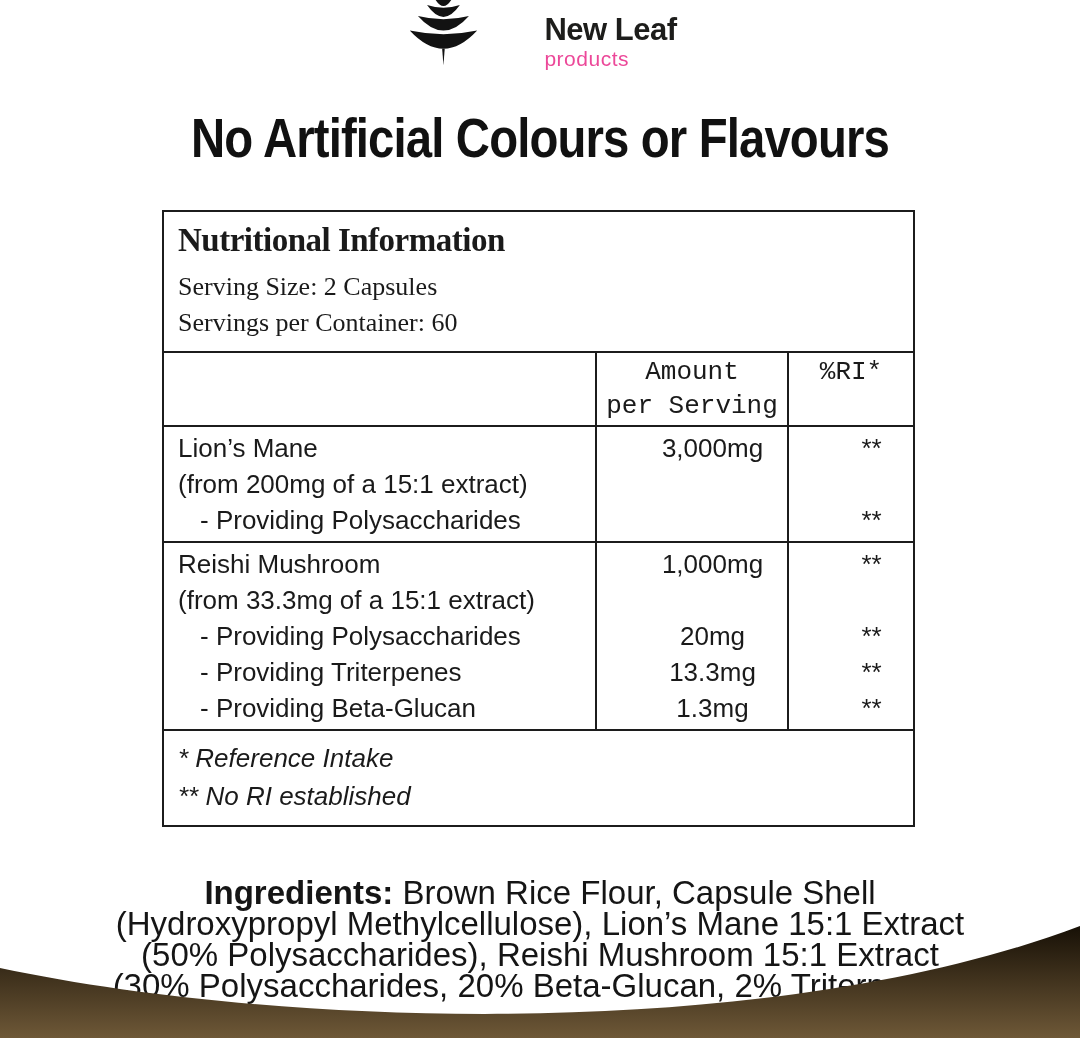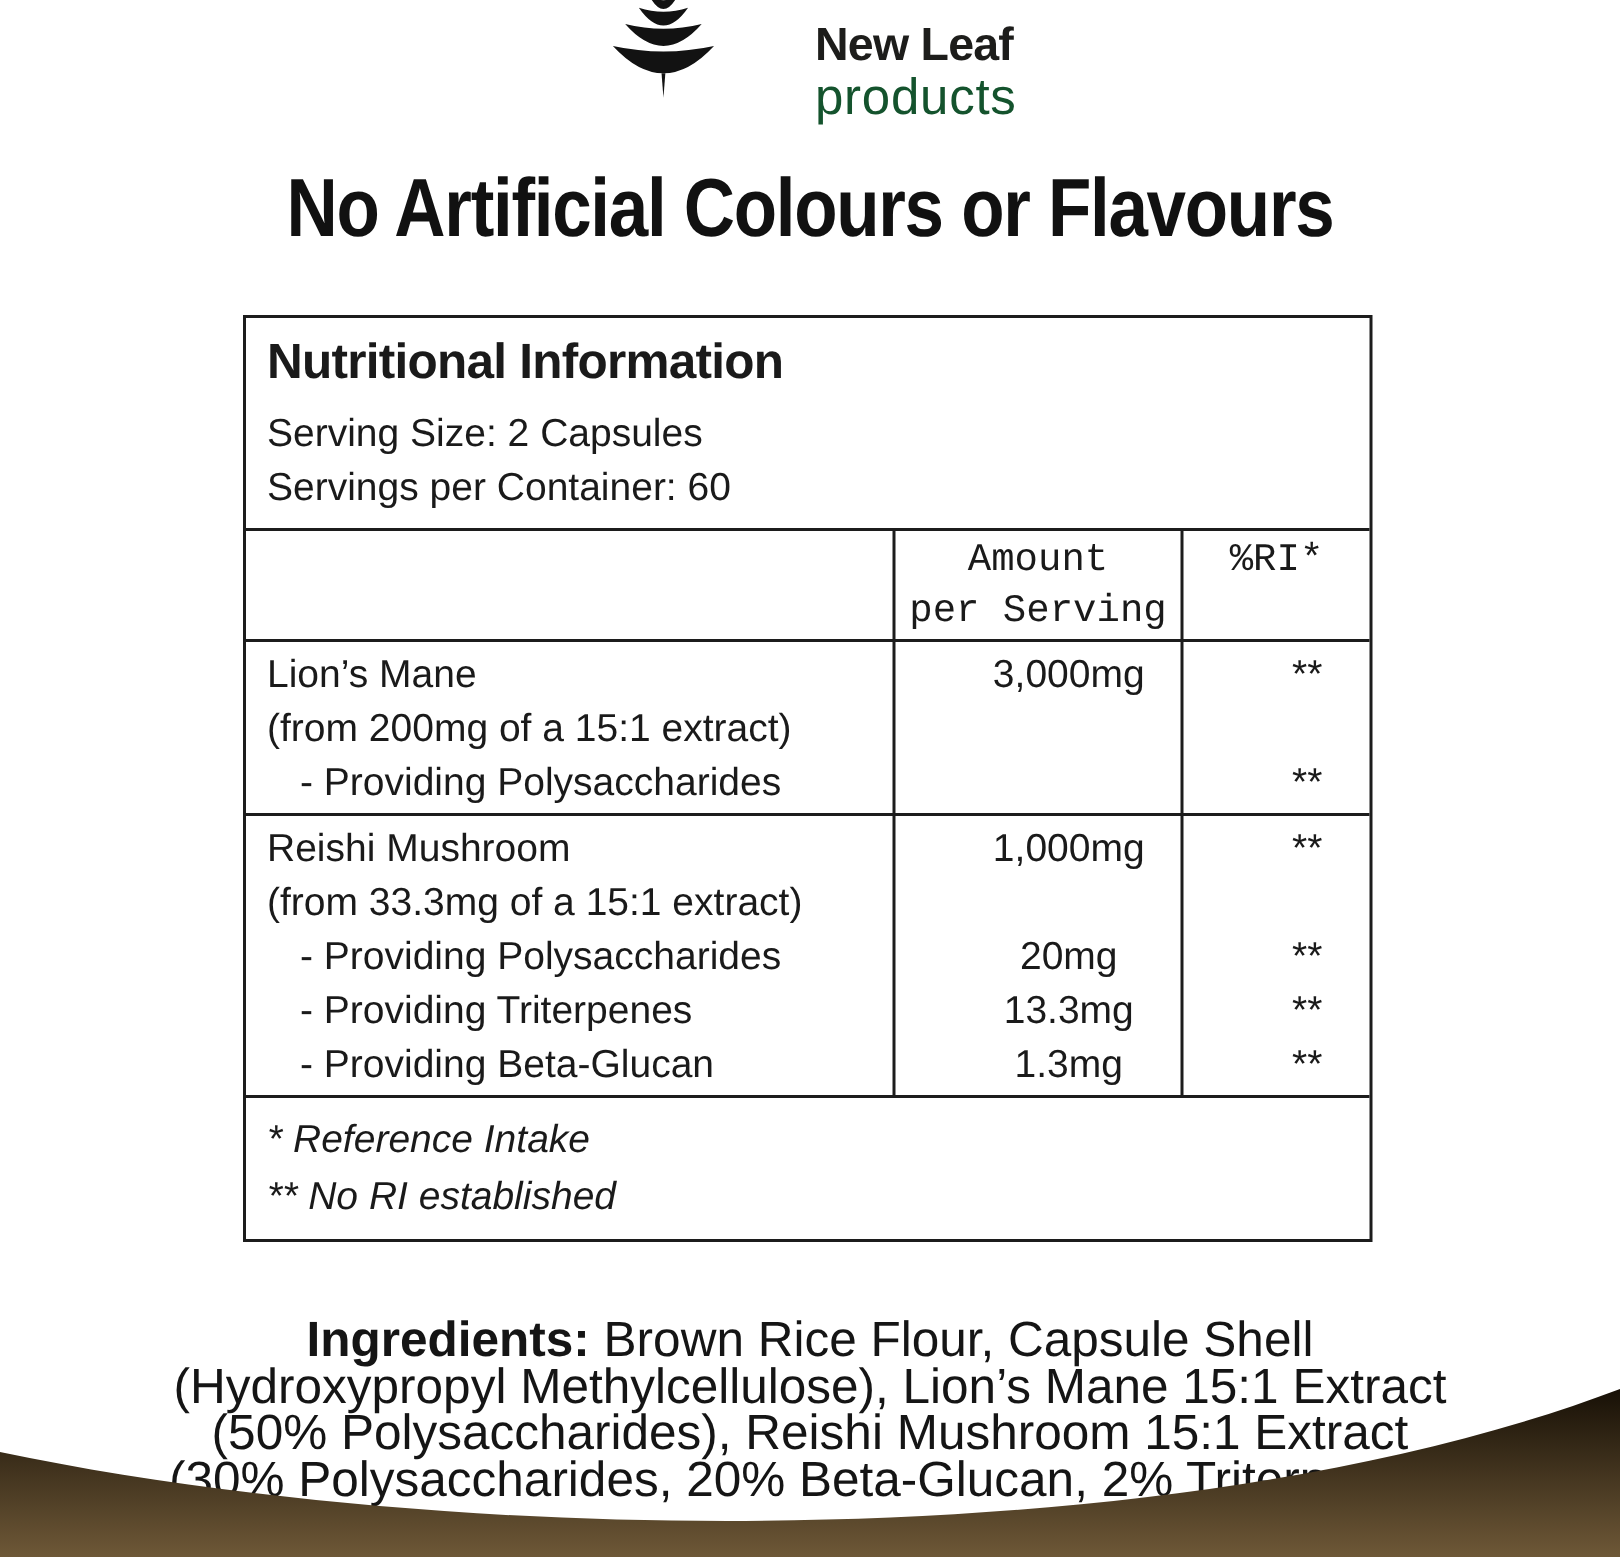--- a/index.html
+++ b/index.html
@@ -11,36 +11,36 @@
   }
 
   
   .logo{
     position:absolute;top:0;left:50%;transform:translateX(-50%);
     display:flex;align-items:flex-start;gap:47px;
   }
   .logo svg{display:block;width:80px;height:82px;margin-top:-4px;}
   .logo-text{margin-left:14px;margin-top:14px;line-height:1;}
   .brand-name{font-size:31px;font-weight:700;color:#1d1d1b;letter-spacing:-0.5px;}
-  .brand-sub{font-size:34px;font-weight:400;color:#14532d;margin-top:3px;letter-spacing:0.5px;}
+  .brand-sub{font-size:21px;font-weight:400;color:#ec4899;margin-top:3px;letter-spacing:0.5px;}
 
   
   .heading{
     position:absolute;top:106px;left:0;width:1080px;text-align:center;
     font-size:55px;font-weight:700;color:#111;
     transform:scaleX(0.86);transform-origin:center;
     letter-spacing:-1px;white-space:nowrap;
   }
 
   
   .nutri-table{
     position:absolute;left:162px;top:210px;width:749px;
     border:2px solid #1c1c1c;background:#fff;
   }
-  .t-head{padding:10px 14px 10px 14px;border-bottom:2px solid #1c1c1c;}
+  .t-head{padding:10px 14px 10px 14px;border-bottom:2px solid #1c1c1c;font-family:Liberation Serif, serif;}
   .t-title{font-size:33px;font-weight:700;margin-bottom:10px;letter-spacing:-0.5px;}
   .t-servline{font-size:26px;line-height:36px;}
 
   .t-grid{display:grid;grid-template-columns:431px 192px 1fr;}
   .t-colhead{border-bottom:2px solid #1c1c1c;}
   .t-colhead .cell{padding:2px 0;}
   .cell{font-size:26px;font-family:Liberation Mono, monospace;}
   .c2,.c3{border-left:2px solid #1c1c1c;text-align:center;padding-left:41px;}
   .t-colhead .line{line-height:34px;height:34px;}
 

